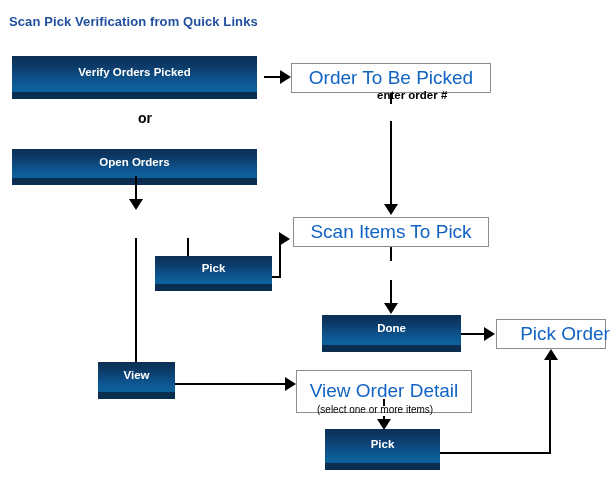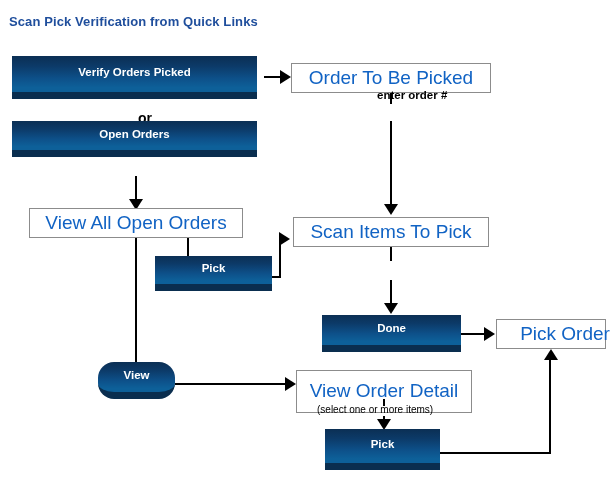--- a/index.html
+++ b/index.html
@@ -139,30 +139,27 @@
     <span class="scr-label">Order To Be Picked</span>
   </div>
 
   <div class="ln ln-v" style="left:390px; top:93px; height:11px;"></div>
   <div class="cap cap-mid" style="left:347px; top:89px;margin-left:30px;">enter order #</div>
   <div class="ln ln-v" style="left:390px; top:121px; height:84px;"></div>
   <div class="arrow arrow-down" style="left:384px; top:204px;"></div>
 
   <div class="cap cap-or" style="left:122px; top:110px;">or</div>
 
-  <div class="btn" style="left:12px; top:121px; width:245px; height:36px; font-size:11.5px;">
+  <div class="btn" style="left:12px; top:149px; width:245px; height:36px; font-size:11.5px;">
     <span class="btn-label">Open Orders</span>
   </div>
 
   <div class="ln ln-v" style="left:135px; top:176px; height:26px;"></div>
   <div class="arrow arrow-down" style="left:129px; top:199px;"></div>
 
-  <div class="scr" style="left:29px; top:208px; width:214px; height:30px;">
-    <span class="scr-label">View All Open Orders</span>
-  </div>
 
   <div class="ln ln-v" style="left:135px; top:238px; height:124px;"></div>
 
   <div class="ln ln-v" style="left:187px; top:238px; height:18px;"></div>
 
   <div class="btn" style="left:155px; top:256px; width:117px; height:35px; font-size:11.5px;">
     <span class="btn-label">Pick</span>
   </div>
 
   <div class="ln ln-h" style="left:272px; top:276px; width:9px;"></div>
@@ -182,21 +179,21 @@
     <span class="btn-label">Done</span>
   </div>
 
   <div class="ln ln-h" style="left:461px; top:333px; width:26px;"></div>
   <div class="arrow arrow-right" style="left:484px; top:327px;"></div>
 
   <div class="scr" style="left:496px; top:319px; width:110px; height:30px;padding-left:28px;">
     <span class="scr-label">Pick Order</span>
   </div>
 
-  <div class="btn" style="left:98px; top:362px; width:77px; height:37px; font-size:11.5px;border-radius:16px;">
+  <div class="btn" style="left:98px; top:362px; width:77px; height:37px; font-size:11.5px;">
     <span class="btn-label">View</span>
   </div>
 
   <div class="ln ln-h" style="left:175px; top:383px; width:112px;"></div>
   <div class="arrow arrow-right" style="left:285px; top:377px;"></div>
 
   <div class="scr" style="left:296px; top:370px; width:176px; height:43px;">
     <span class="scr-label">View Order Detail</span>
   </div>
 

